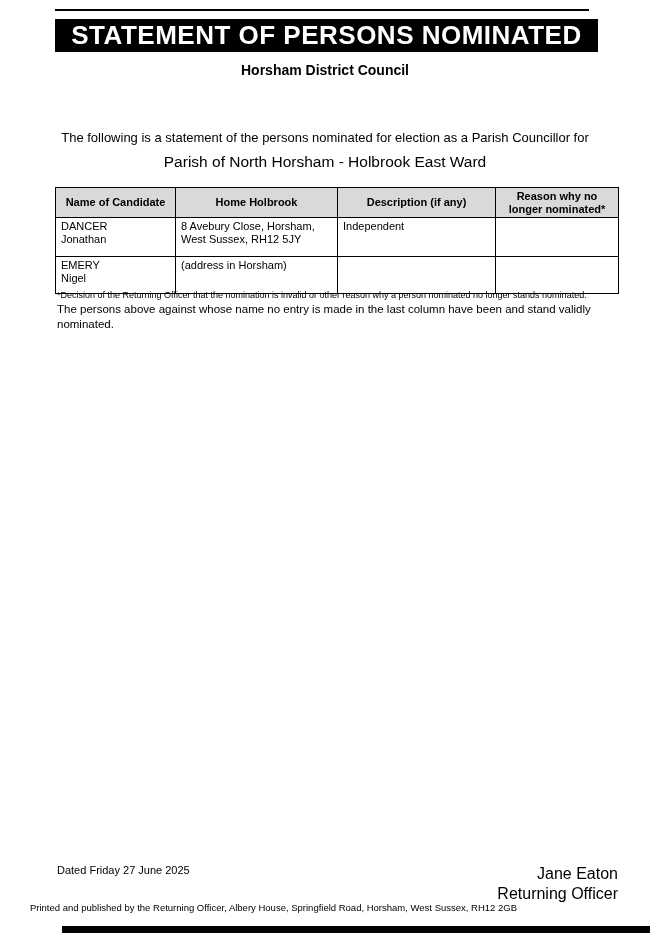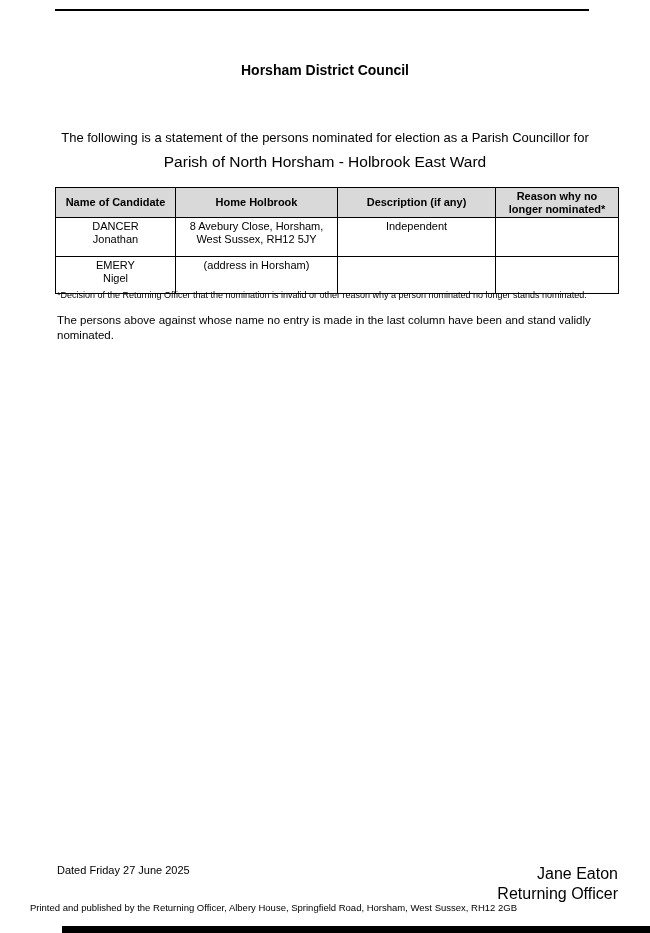--- a/index.html
+++ b/index.html
@@ -70,33 +70,33 @@
     background: #d9d9d9;
     font-weight: bold;
     text-align: center;
     vertical-align: middle;
     height: 25px;
     padding: 2px 6px;
     line-height: 1.15;
   }
   table.candidates td {
     vertical-align: top;
-    text-align: center;
+    text-align: left;
     padding: 2px 5px;
     line-height: 1.2;
   }
   tr.row-1 td { height: 39px; }
   tr.row-2 td { height: 37px; }
 
   .footnote {
     position: absolute; left: 57px; top: 290px; width: 575px;
     font-size: 9px; color: #000;
   }
   .validity {
-    position: absolute; left: 57px; top: 313px; width: 552px;
+    position: absolute; left: 57px; top: 302px; width: 552px;
     font-size: 11.5px; line-height: 1.3; color: #000;
   }
 
   .dated {
     position: absolute; left: 57px; top: 864px;
     font-size: 11px; color: #000;
   }
   .officer {
     position: absolute; right: 32px; top: 864px;
     text-align: right; font-size: 16px; line-height: 1.25; color: #000;
@@ -106,20 +106,23 @@
     text-align: center; font-size: 9.5px; color: #000;
   }
 </style>
 </head>
 <body>
 
 <div class="page">
 
   <div class="artifact-top"></div>
 
+  <div class="banner">
+    <span>STATEMENT OF PERSONS NOMINATED</span>
+  </div>
 
   <div class="council">Horsham District Council</div>
 
 
   <div class="statement-line">The following is a statement of the persons nominated for election as a Parish Councillor for</div>
 
   <div class="ward-title">Parish of North Horsham - Holbrook East Ward</div>
 
   <table class="candidates">
     <colgroup>

